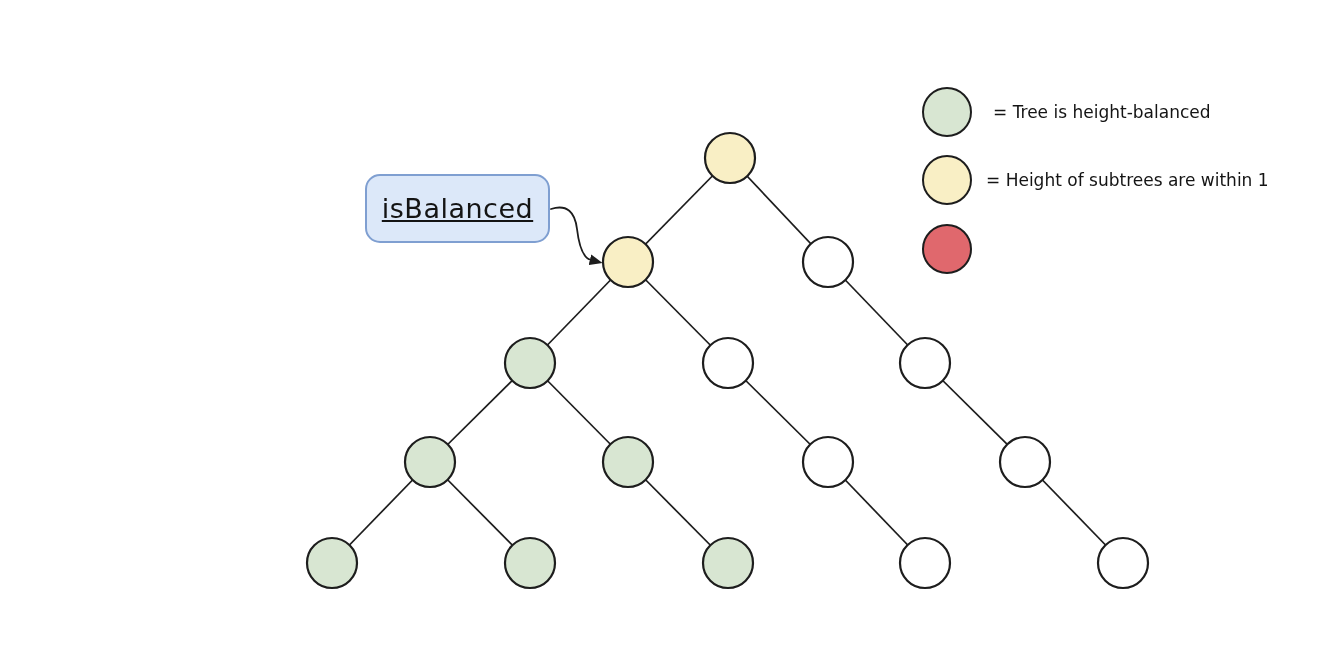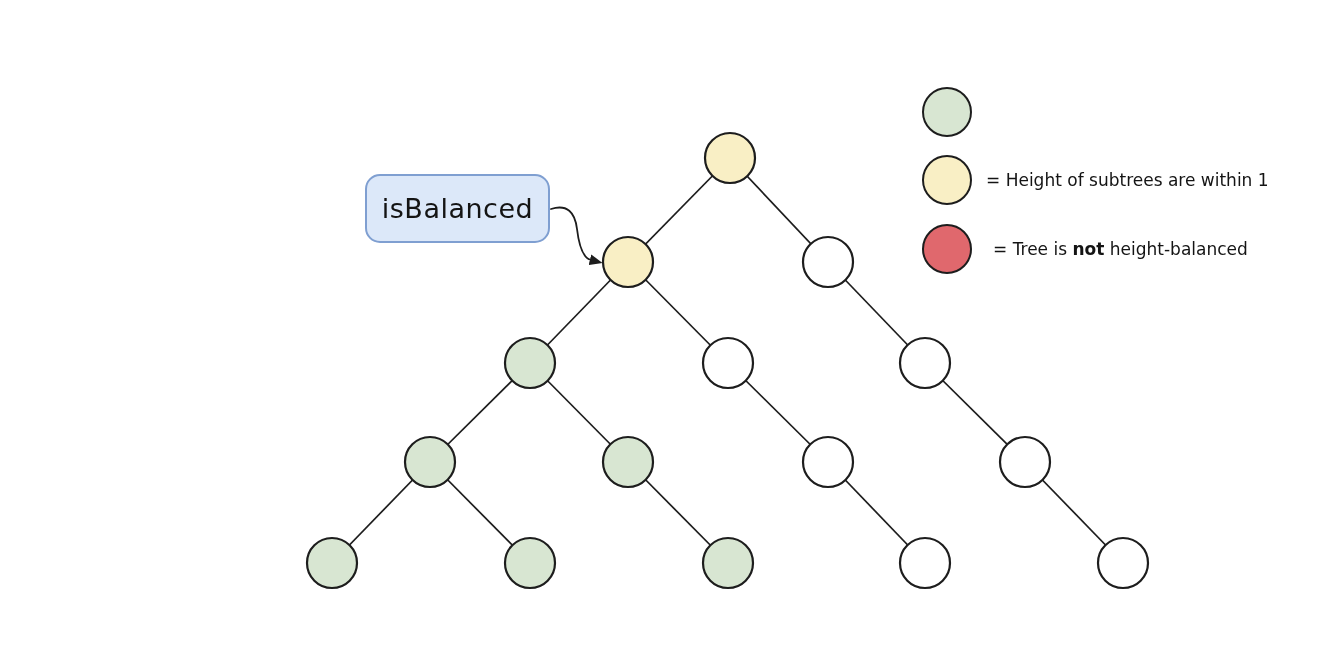--- a/index.html
+++ b/index.html
@@ -34,20 +34,21 @@
     background: #dce8f9;
     display: flex;
     align-items: center;
     justify-content: center;
   }
   .label-box span {
     font-size: 27px;
     color: #141414;
     letter-spacing: 0.5px;
     white-space: nowrap;
+    text-decoration: underline;
   }
   .legend-row {
     position: absolute;
     left: 922px;
     height: 50px;
     display: flex;
     align-items: center;
   }
   .legend-row .swatch {
     width: 50px;
@@ -116,24 +117,24 @@
     <path d="M 551 209 C 567 204, 575 212, 577 229 C 579 246, 583 258, 591 260" fill="none" stroke="#1d1d1d" stroke-width="1.8" stroke-linecap="round" marker-end="url(#arrowhead)"></path>
   </svg>
 
   <div class="label-box" style="background: rgb(220, 232, 249); border-color: rgb(127, 159, 209);">
     <span>isBalanced</span>
   </div>
 
   <div>
     <div class="legend-row row-1">
       <span class="swatch" style="background: rgb(216, 230, 210);"></span>
+      <span class="legend-text"><span>= Tree is height-balanced</span><b></b><span></span></span>
     </div>
     <div class="legend-row row-2">
       <span class="swatch" style="background: rgb(249, 239, 197);"></span>
       <span class="legend-text"><span>= Height of subtrees are within 1</span><b></b><span></span></span>
     </div>
     <div class="legend-row row-3">
       <span class="swatch" style="background: rgb(224, 104, 109);"></span>
-      <span class="legend-text"><span>= Tree is </span><b>not</b><span> height-balanced</span></span>
     </div>
   </div>
 
 </div>
 
 </body></html>

